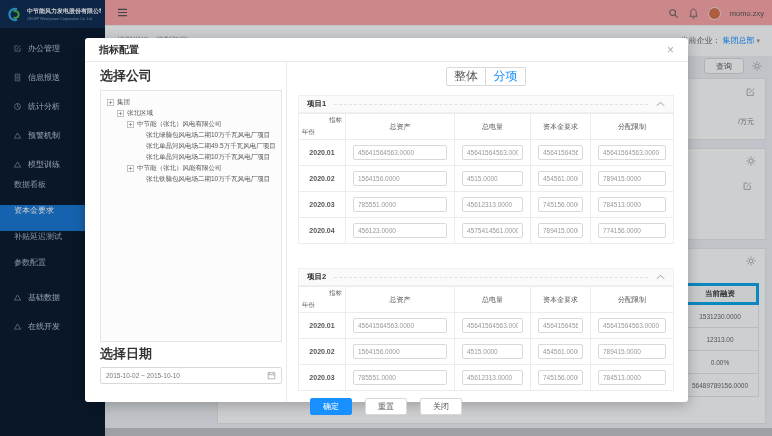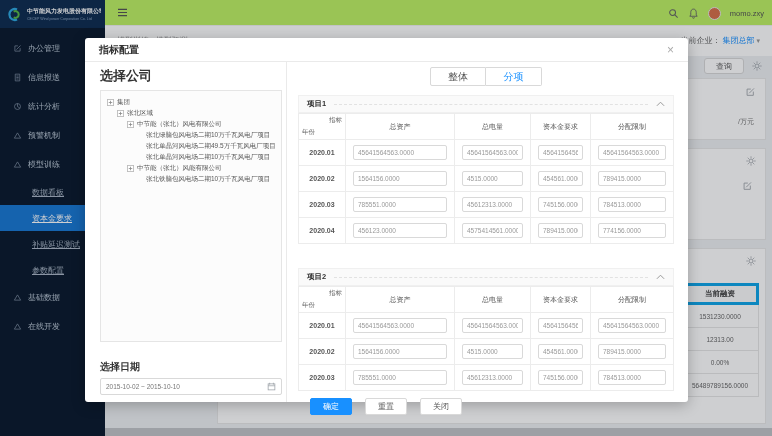--- a/index.html
+++ b/index.html
@@ -14,25 +14,25 @@
   
   .sidebar { position:absolute; left:0; top:0; width:105px; height:436px; background:#0a1a2d; z-index:1; }
   .logo-block { height:28px; background:#0e2c50; display:flex; align-items:center; padding:0 4px 0 6px; gap:4px; }
   .logo-mark { flex:0 0 auto; }
   .logo-texts { overflow:hidden; }
   .logo-title { color:#ffffff; font-size:6px; font-weight:bold; white-space:nowrap; letter-spacing:0; }
   .logo-sub { color:#8fa7c4; font-size:5px; white-space:nowrap; transform:scale(0.72); transform-origin:left center; }
   .menu { padding-top:6px; }
   .menu-item { height:29px; display:flex; align-items:center; gap:6px; padding-left:13px; color:#bcc8d6; font-size:8px; cursor:pointer; }
   .menu-item svg { flex:0 0 auto; }
-  .menu-sub { height:26px; display:flex; align-items:center; padding-left:32px; color:#aab6c6; font-size:8px; cursor:pointer;text-decoration:underline; }
+  .menu-sub { height:26px; display:flex; padding-left:14px; color:#aab6c6; font-size:8px; cursor:pointer; }
   .menu-sub.active { background:#1878d4; color:#ffffff; }
 
   
-  .topbar { position:absolute; left:105px; top:0; right:0; height:26px; background:#bef264; border-bottom:1px solid #f0f0f0; }
+  .topbar { position:absolute; left:105px; top:0; right:0; height:26px; background:#fca5a5; border-bottom:1px solid #f0f0f0; }
   .hamburger { position:absolute; left:12px; top:8px; cursor:pointer; }
   .topbar-right { position:absolute; right:8px; top:0; height:26px; display:flex; align-items:center; gap:9px; }
   .avatar { width:13px; height:13px; border-radius:50%; background:#d7714a; border:1px solid #e8e8e8; }
   .username { font-size:7.5px; color:#555; }
   .second-row { position:absolute; left:105px; top:26px; right:0; height:30px; background:#ffffff; }
   .breadcrumb { position:absolute; left:12px; top:9px; font-size:8px; color:#888; }
   .org-row { position:absolute; right:12px; top:9px; font-size:8px; color:#666; display:flex; align-items:center; gap:2px; }
   .org-name { color:#1890ff; cursor:pointer; }
 
   
@@ -59,27 +59,27 @@
   .modal-title { font-size:10px; font-weight:bold; color:#333; }
   .modal-close { margin-left:auto; font-size:12px; color:#aaa; cursor:pointer; line-height:1; }
   .modal-body { display:flex; height:340px; }
 
   .left-col { width:205px; padding:5px 0 0 15px; }
   .panel-label { font-size:13px; font-weight:bold; color:#333; }
   .tree-box { margin-top:5px; width:182px; height:252px; border:1px solid #e5e5e5; background:#fcfcfc; padding:6px 4px; overflow:hidden; }
   .tree-row { display:flex; align-items:center; gap:3px; height:11px; font-size:6.5px; color:#555; white-space:nowrap; cursor:pointer; }
   .tree-row.lv0 { padding-left:2px; } .tree-row.lv1 { padding-left:12px; }
   .tree-row.lv2 { padding-left:22px; } .tree-row.lv3 { padding-left:41px; }
-  .date-label { margin-top:18px; font-size:10px; font-weight:bold; color:#333; }
+  .date-label { margin-top:3px; font-size:13px; font-weight:bold; color:#333; }
   .date-input { margin-top:4px; width:182px; height:17px; border:1px solid #d9d9d9; border-radius:2px; display:flex; align-items:center; padding:0 5px; font-size:6.5px; color:#777; cursor:pointer; }
   .date-input svg { margin-left:auto; }
 
   .right-col { flex:1; border-left:1px solid #eaeaea; padding:5px 14px 0 11px; }
   .tabs { display:flex; justify-content:center; }
-  .tab { width:56px; height:19px; border:1px solid #d9d9d9; background:#fff; font-size:10px; color:#555; display:flex; align-items:center; justify-content:center; cursor:pointer; }
+  .tab { width:40px; height:19px; border:1px solid #d9d9d9; background:#fff; font-size:12px; color:#555; display:flex; align-items:center; justify-content:center; cursor:pointer; }
   .tab.first { border-radius:2px 0 0 2px; }
   .tab.selected { border-left:none; color:#1890ff; border-radius:0 2px 2px 0; }
   .section-bar { margin-top:9px; height:18px; background:#fafafa; border:1px solid #f0f0f0; display:flex; align-items:center; padding:0 8px; }
   .section-title { font-size:7.5px; font-weight:bold; color:#333; }
   .section-line { flex:1; border-top:1px dashed #e2e2e2; margin:0 8px; }
   .chevron { cursor:pointer; display:flex; }
   table.ind { width:100%; border-collapse:collapse; table-layout:fixed; }
   table.ind th, table.ind td { border:1px solid #ececec; height:26px; text-align:center; vertical-align:middle; }
   table.ind th { font-size:7px; color:#555; font-weight:normal; background:#ffffff; }
   td.year { font-size:7px; font-weight:bold; color:#555; }

